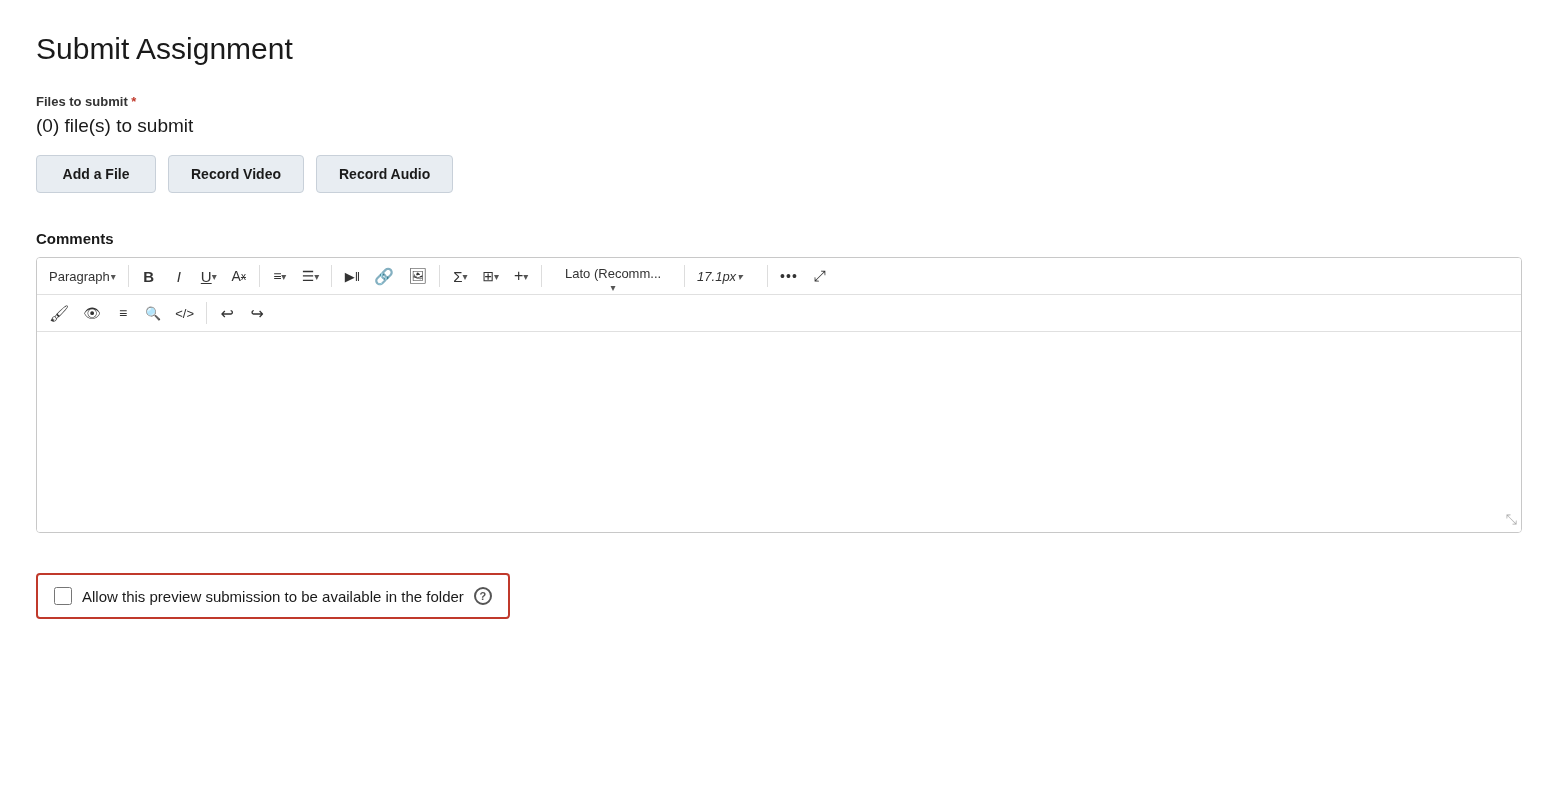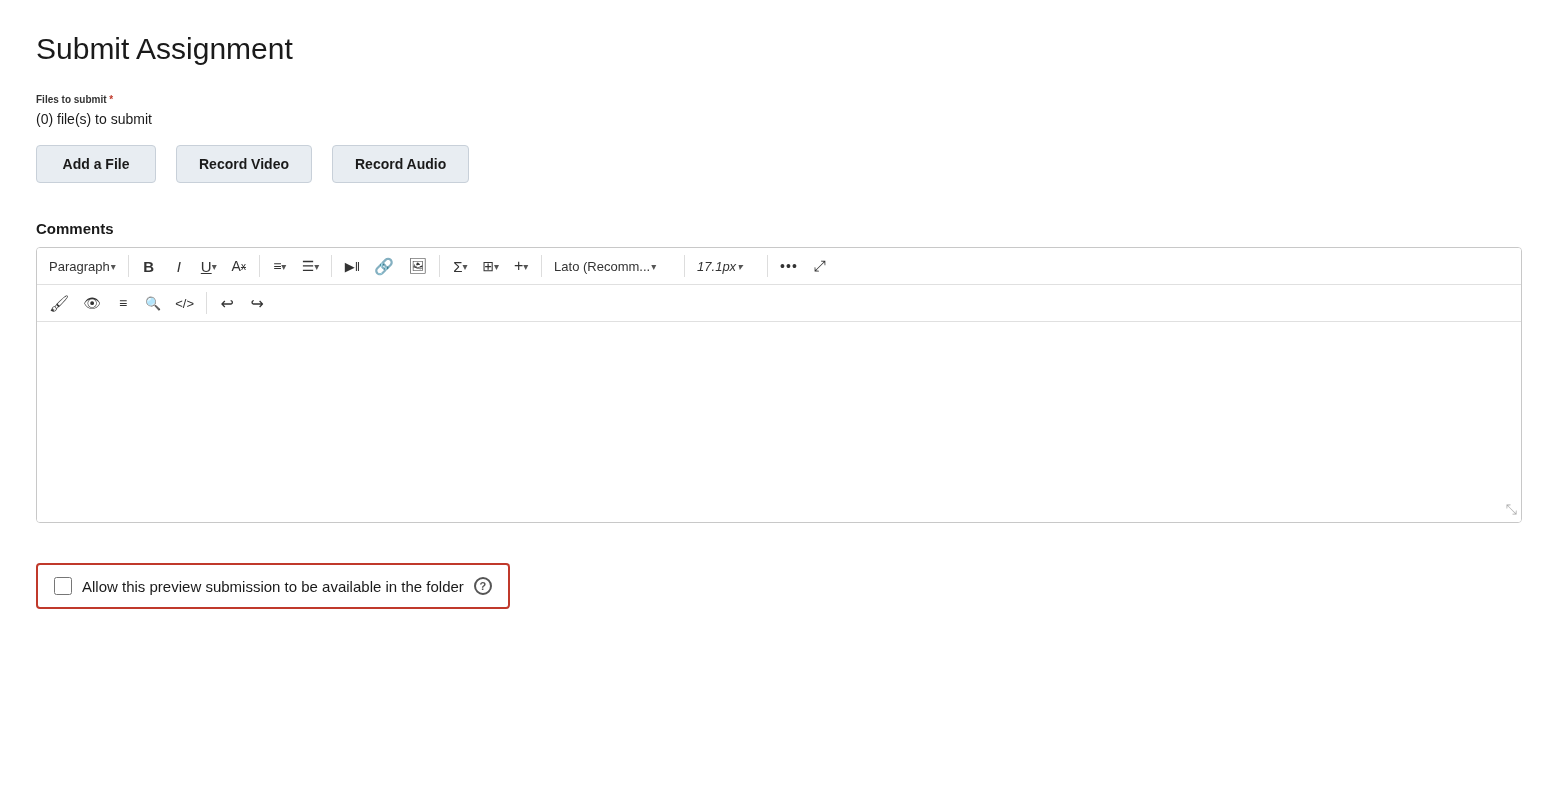--- a/index.html
+++ b/index.html
@@ -15,39 +15,39 @@
       max-width: 1562px;
       padding: 32px 40px 40px 36px;
     }
     .page-title {
       font-size: 30px;
       font-weight: 400;
       margin-bottom: 28px;
       color: #1a1a1a;
     }
     .files-label {
-      font-size: 10px;
+      font-size: 13px;
       font-weight: 600;
       margin-bottom: 6px;
       color: #333;
     }
     .files-count {
-      font-size: 14px;
+      font-size: 19px;
       margin-bottom: 18px;
       color: #1a1a1a;
     }
     .upload-notice {
       font-size: 15px;
       font-weight: 700;
       margin-bottom: 14px;
       color: #1a1a1a;
     }
     .action-buttons {
       display: flex;
-      gap: 20px;
+      gap: 12px;
       margin-bottom: 36px;
     }
     .action-btn {
       background: #e8edf2;
       border: 1px solid #c8d0d9;
       border-radius: 4px;
       padding: 10px 22px;
       font-size: 14px;
       font-weight: 600;
       color: #1a1a1a;
@@ -118,20 +118,21 @@
       color: #333;
       height: 28px;
       gap: 1px;
     }
     .chevron {
       font-size: 10px;
       color: #555;
     }
     .font-select {
       min-width: 130px;
+      flex-direction: column;
     }
     .font-size-select {
       min-width: 70px;
       font-style: italic;
     }
     .editor-content {
       min-height: 200px;
       padding: 12px;
       background: #fff;
       position: relative;

